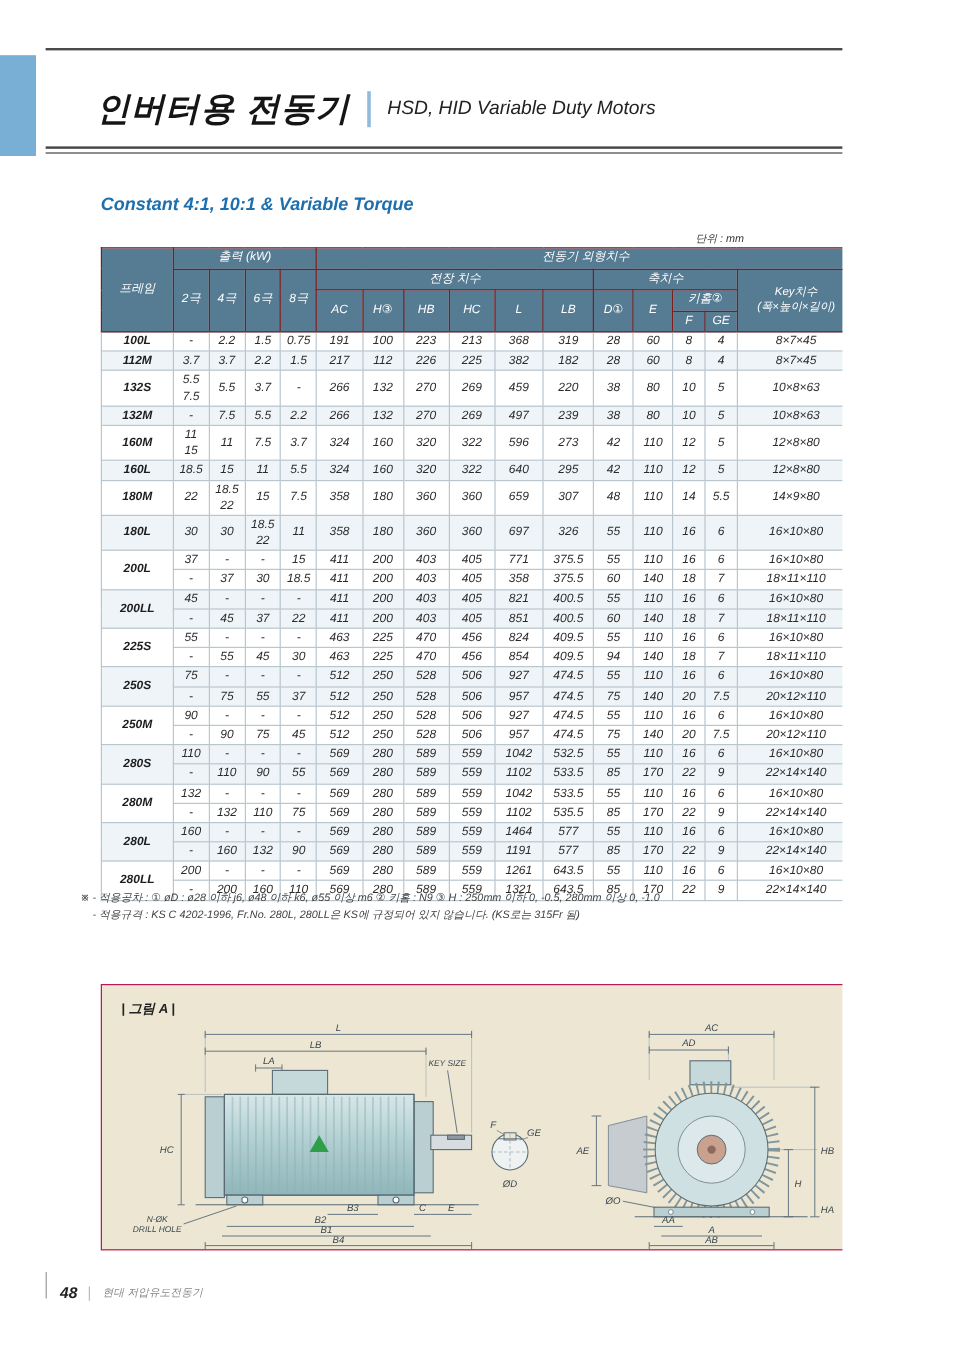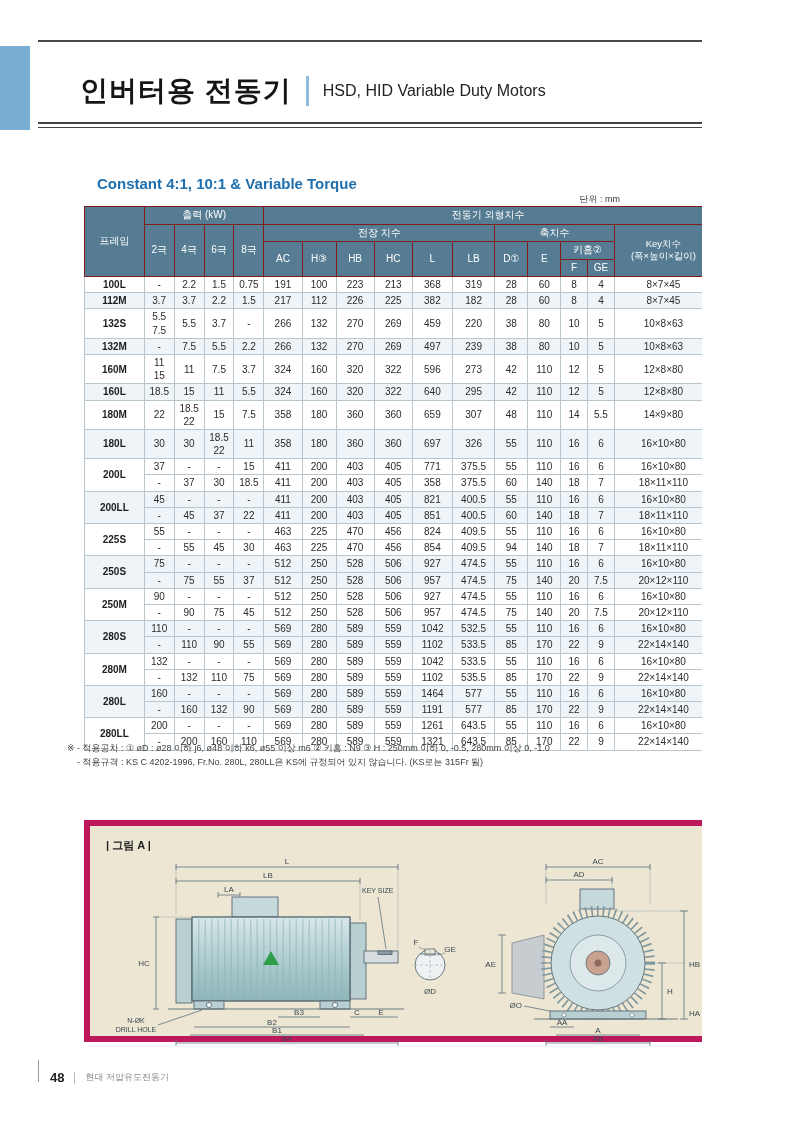--- a/index.html
+++ b/index.html
@@ -1,30 +1,30 @@
 <!DOCTYPE html>
 <html><head>
 <meta charset="utf-8">
 <title>Inverter Duty Motors</title>
 <style>
   * { box-sizing: border-box; }
   body { margin:0; background:#ffffff; }
   .page {
     position:relative; width:702px; height:1123px; background:#fff;
-    font-family:"Liberation Sans","DejaVu Sans",sans-serif; overflow:hidden; color:#222;
+    font-family:"Liberation Sans","DejaVu Sans",sans-serif; overflow:hidden; color:#222;font-style:italic;
   }
   .corner-bar { position:absolute; left:0; top:46px; width:30px; height:84px; background:#79aed5; }
   .top-rule { position:absolute; left:38px; top:40px; width:718px; border-top:2px solid #4a4a4a; }
   .title-block { position:absolute; left:80px; top:72px; display:flex; align-items:center; gap:14px; }
   .title-ko { font-size:28px; font-weight:bold; color:#151515; margin:0; letter-spacing:1px; white-space:nowrap; }
   .title-divider { width:3px; height:30px; background:#8fbbdc; flex:0 0 auto; }
   .title-en { font-size:16px; color:#222; white-space:nowrap; }
   .double-rule { position:absolute; left:38px; top:122px; width:718px; height:6px;
     border-top:2px solid #444; border-bottom:1px solid #444; }
-  .section-heading { position:absolute; left:84px; top:162px; font-size:15px; font-weight:bold; color:#1e6fae; margin:13px; }
+  .section-heading { position:absolute; left:84px; top:162px; font-size:15px; font-weight:bold; color:#1e6fae; margin:0; }
   .unit-note { position:absolute; right:82px; top:193px; font-size:9px; color:#333; }
 
   .spec-table {
     position:absolute; left:84px; top:206px; width:629px;
     border-collapse:collapse; table-layout:fixed; font-size:10px;
     border:1.5px solid #5d8097;
   }
   .spec-table th {
     background:#567c93; color:#fff; font-weight:normal;
     border:1px solid #7f1d1d; padding:2px 1px; line-height:1.25; font-size:10px;
@@ -36,21 +36,21 @@
     padding:1px 2px; line-height:1.32; height:13px; white-space:pre-line; color:#2b2b2b;
   }
   .spec-table td.frame-cell { font-weight:bold; color:#1d1d1d; }
   .spec-table tr.shaded td { background:#eef4f8; }
 
   .notes { position:absolute; left:67px; top:741px; width:632px; font-size:9px; color:#3f3f3f; line-height:1.6; }
   .notes .note-indent { padding-left:10px; }
 
   .figure-box {
     position:absolute; left:84px; top:820px; width:628px; height:222px;
-    background:#ece6d2; border:6px solid #be185d; padding:8px;
+    background:#ece6d2; border:1px solid #be185d; padding:8px;
   }
   .figure-label { font-size:11px; font-weight:bold; color:#222; margin:4px 0 0 8px; }
   .figure-svg { display:block; margin-top:0px; }
   .figure-svg text { font-family:"Liberation Sans","DejaVu Sans",sans-serif; font-size:8px; fill:#3a4750; }
   .figure-svg text.small { font-size:7px; }
 
   .footer { position:absolute; left:50px; top:1070px; display:flex; align-items:center; gap:10px; }
   .page-number { font-size:13px; font-weight:bold; color:#222; }
   .footer-divider { width:1px; height:12px; background:#bbb; }
   .footer-text { font-size:9px; color:#888; }

